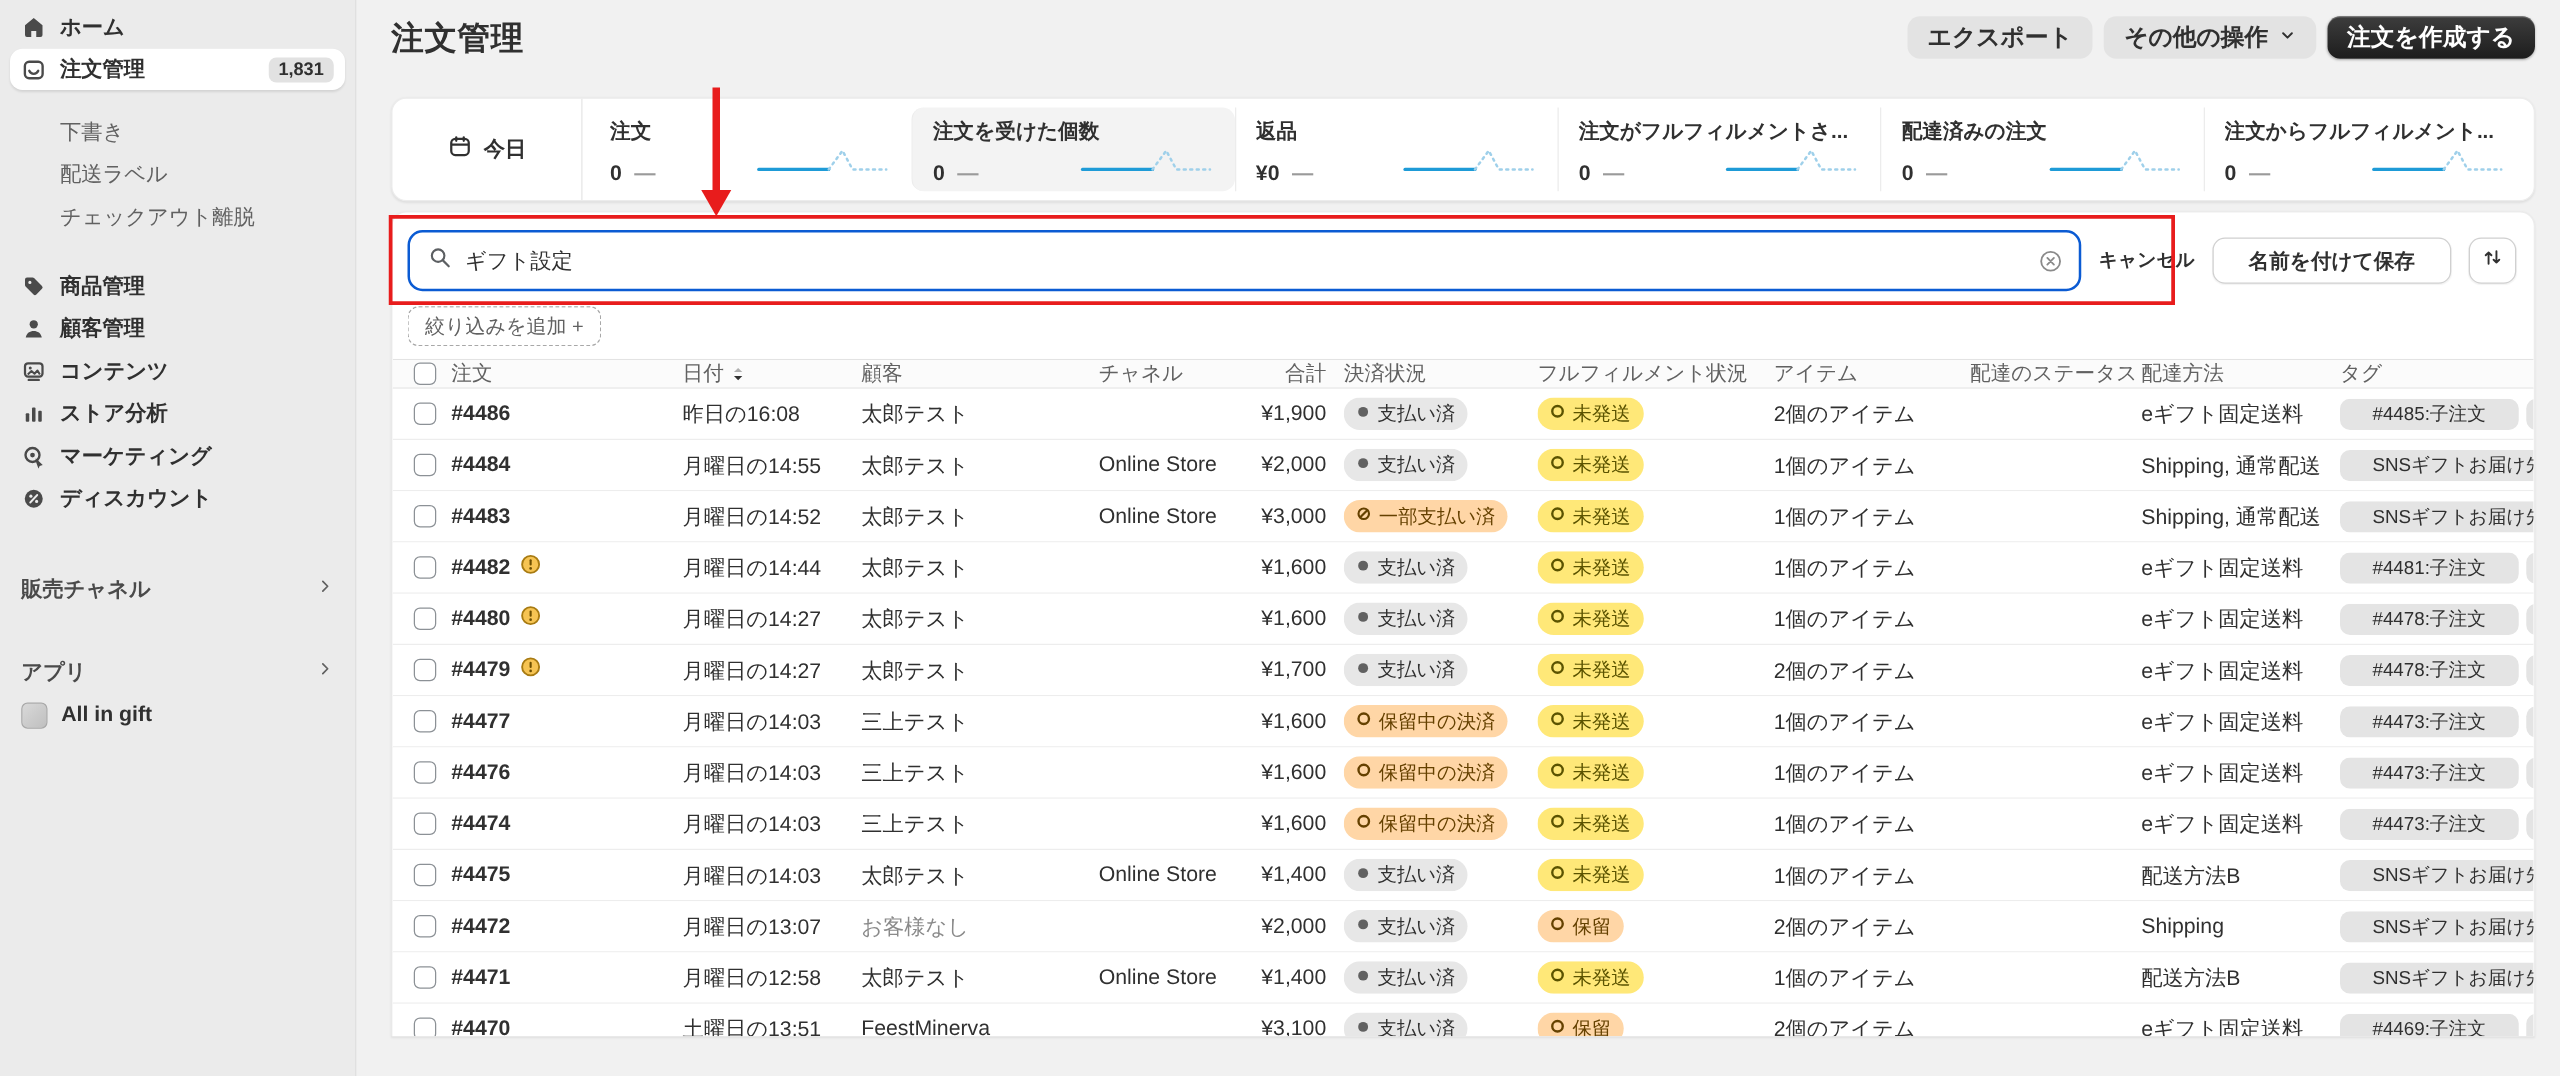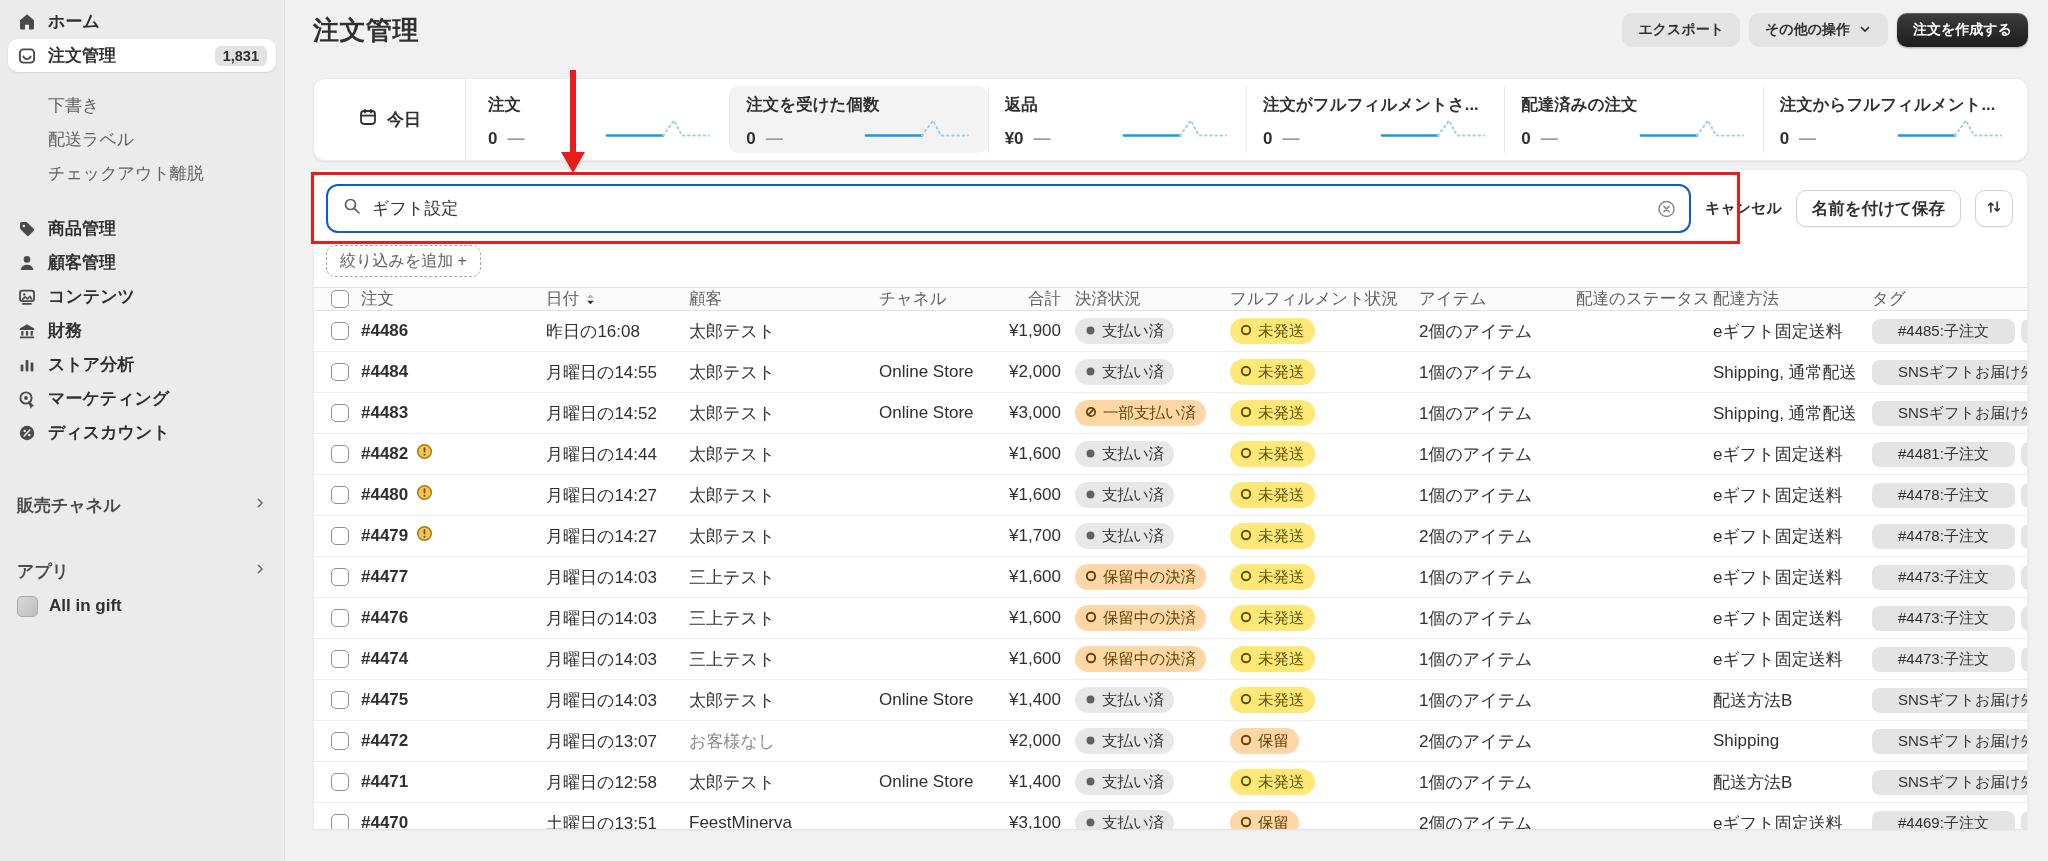--- a/index.html
+++ b/index.html
@@ -28,21 +28,21 @@
   .side-section:first-of-type{margin-top:40px}
   .side-section + .side-section{margin-top:34px}
   .app-row{display:flex;align-items:center;gap:11px;height:34px;margin:2px 8px;padding:0 9px;border-radius:10px;font-weight:700;cursor:pointer}
   .app-ic{width:21px;height:21px;border-radius:5px;background:linear-gradient(135deg,#d9d9d9,#bfbfbf);border:1px solid #a8a8a8;flex-shrink:0}
 
   
   main{flex:1;min-width:0;padding:0 20px 0 28px;position:relative}
   .page-header{display:flex;align-items:flex-start;justify-content:space-between;padding-top:13px;height:62px}
   .page-header h1{font-size:26px;font-weight:700;letter-spacing:.5px}
   .hdr-actions{display:flex;gap:9px;align-items:center}
-  .btn{border:none;cursor:pointer;font-family:inherit;font-size:14px;font-weight:600;height:34px;border-radius:10px;padding:0 16px;display:flex;align-items:center;gap:8px;color:var(--text-primary)}
+  .btn{border:none;cursor:pointer;font-family:inherit;font-size:19px;font-weight:600;height:34px;border-radius:10px;padding:0 16px;display:flex;align-items:center;gap:8px;color:var(--text-primary)}
   .btn-secondary{background:#e3e3e3}
   .btn-primary{background:linear-gradient(#3d3d3d,#1d1d1d);color:#fff;box-shadow:inset 0 1px 0 rgba(255,255,255,.2),0 1px 2px rgba(0,0,0,.3)}
 
   
   .stats-card{display:flex;align-items:stretch;height:83px;background:var(--card-bg);border-radius:12px;box-shadow:0 1px 2px rgba(0,0,0,.08);border:1px solid #ececec;margin-top:16px}
   .stat-period{width:152px;min-width:152px;display:flex;align-items:center;justify-content:center;gap:9px;font-weight:600;border-right:1px solid var(--divider);cursor:pointer}
   .metrics{flex:1;display:flex;padding:7px 6px}
   .metric{flex:1;min-width:0;padding:8px 16px 4px;cursor:pointer;display:flex;flex-direction:column;justify-content:space-between}
   .metric + .metric{border-left:1px solid #ececec}
   .metric.highlighted{background:#f3f3f3;border-radius:10px}
@@ -53,21 +53,21 @@
   .m-dash{color:#9a9a9a;font-weight:700}
   .sparkline{margin-left:auto;flex-shrink:1;min-width:0}
 
   
   .list-card{background:var(--card-bg);margin-top:8px;border-radius:12px 12px 0 0;box-shadow:0 1px 2px rgba(0,0,0,.08);border:1px solid #ececec;border-bottom:none;height:660px;display:flex;flex-direction:column;overflow:hidden}
   .search-row{display:flex;align-items:center;padding:14px 14px 10px 12px;gap:14px}
   .search-field{position:relative;width:1415px;min-width:0;height:49px;border:2.5px solid var(--focus-blue);border-radius:12px;display:flex;align-items:center;padding:0 44px 0 14px;background:#fff}
   .search-field input{border:none;outline:none;flex:1;font-family:inherit;font-size:17px;color:var(--text-primary);background:transparent;margin-left:10px}
   .clear-btn{position:absolute;right:12px;top:50%;transform:translateY(-50%);background:none;border:none;cursor:pointer;display:flex}
   .txt-btn{background:none;border:none;font-family:inherit;font-size:15px;font-weight:600;color:var(--text-primary);cursor:pointer;white-space:nowrap}
-  .pill-btn{background:#fff;border:1px solid #d0d0d0;border-radius:10px;height:37px;padding:0 15px;font-family:inherit;font-size:16.5px;font-weight:600;color:var(--text-primary);cursor:pointer;white-space:nowrap;box-shadow:0 1px 1px rgba(0,0,0,.05)}
+  .pill-btn{background:#fff;border:1px solid #d0d0d0;border-radius:10px;height:37px;padding:0 28px;font-family:inherit;font-size:16.5px;font-weight:600;color:var(--text-primary);cursor:pointer;white-space:nowrap;box-shadow:0 1px 1px rgba(0,0,0,.05)}
   .sq-btn{width:38px;min-width:38px;height:37px;display:flex;align-items:center;justify-content:center;padding:0}
   .filter-row{padding:2px 12px 10px}
   .chip{border:1.5px dashed #a8a8a8;background:#fff;border-radius:9px;height:32px;padding:0 13px;font-family:inherit;font-size:16px;font-weight:500;color:var(--text-subdued);cursor:pointer}
 
   
   .tbl{--grid:47px 185px 143px 190px 112px 84px 155px 189px 157px 137px 159px minmax(0,1fr);flex:1;overflow:hidden;display:flex;flex-direction:column}
   .thead-row{display:grid;grid-template-columns:var(--grid);align-items:center;height:33px;background:#fbfbfb;border-top:1px solid #e3e3e3;border-bottom:1px solid #e3e3e3;color:var(--text-subdued);font-size:16.5px}
   .trow{display:grid;grid-template-columns:var(--grid);align-items:center;height:41px;border-bottom:1px solid #ededed;cursor:pointer;background:#fff}
   .cell{min-width:0;white-space:nowrap;overflow:hidden;padding-right:8px}
   .cell.right{text-align:right;padding-right:14px}
@@ -140,32 +140,20 @@
         <div class="side-item">
           <span class=" icon">
             <svg width="20" height="20" viewBox="0 0 20 20" fill="none">
               <rect x="3" y="3.6" width="14" height="10.6" rx="2.4" stroke="#4a4a4a" stroke-width="1.8"></rect>
               <circle cx="7.2" cy="7.4" r="1.2" fill="#4a4a4a"></circle>
               <path d="M5.2 12.6l3-2.8 2.4 2.2 2.4-2.6 1.9 3.2" stroke="#4a4a4a" stroke-width="1.6" stroke-linejoin="round"></path>
               <path d="M6 16.9h8" stroke="#4a4a4a" stroke-width="1.9" stroke-linecap="round"></path>
             </svg>
           </span>
           <span>コンテンツ</span>
-        </div>
-        <div class="side-item">
-          <span class=" icon">
-            <svg width="20" height="20" viewBox="0 0 20 20">
-              <path d="M2.8 7.6 10 3.2l7.2 4.4v1.3H2.8Z" fill="#4a4a4a"></path>
-              <rect x="4.2" y="10" width="2.2" height="4.6" fill="#4a4a4a"></rect>
-              <rect x="8.9" y="10" width="2.2" height="4.6" fill="#4a4a4a"></rect>
-              <rect x="13.6" y="10" width="2.2" height="4.6" fill="#4a4a4a"></rect>
-              <rect x="2.8" y="15.4" width="14.4" height="1.9" rx=".6" fill="#4a4a4a"></rect>
-            </svg>
-          </span>
-          <span>財務</span>
         </div>
         <div class="side-item">
           <span class=" icon">
             <svg width="20" height="20" viewBox="0 0 20 20">
               <rect x="3.6" y="9.6" width="2.8" height="6.8" rx=".8" fill="#4a4a4a"></rect>
               <rect x="8.6" y="5" width="2.8" height="11.4" rx=".8" fill="#4a4a4a"></rect>
               <rect x="13.6" y="7.6" width="2.8" height="8.8" rx=".8" fill="#4a4a4a"></rect>
             </svg>
           </span>
           <span>ストア分析</span>

